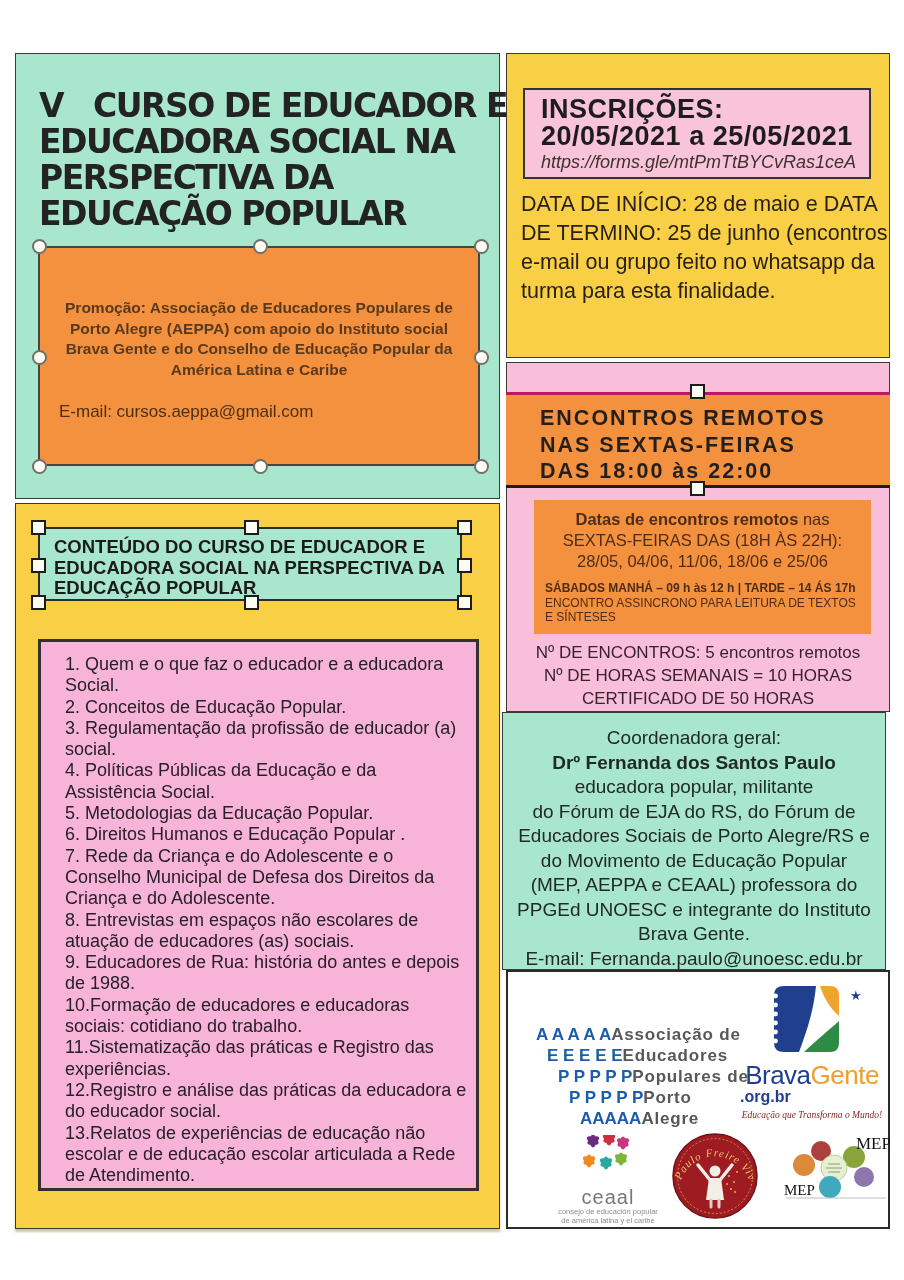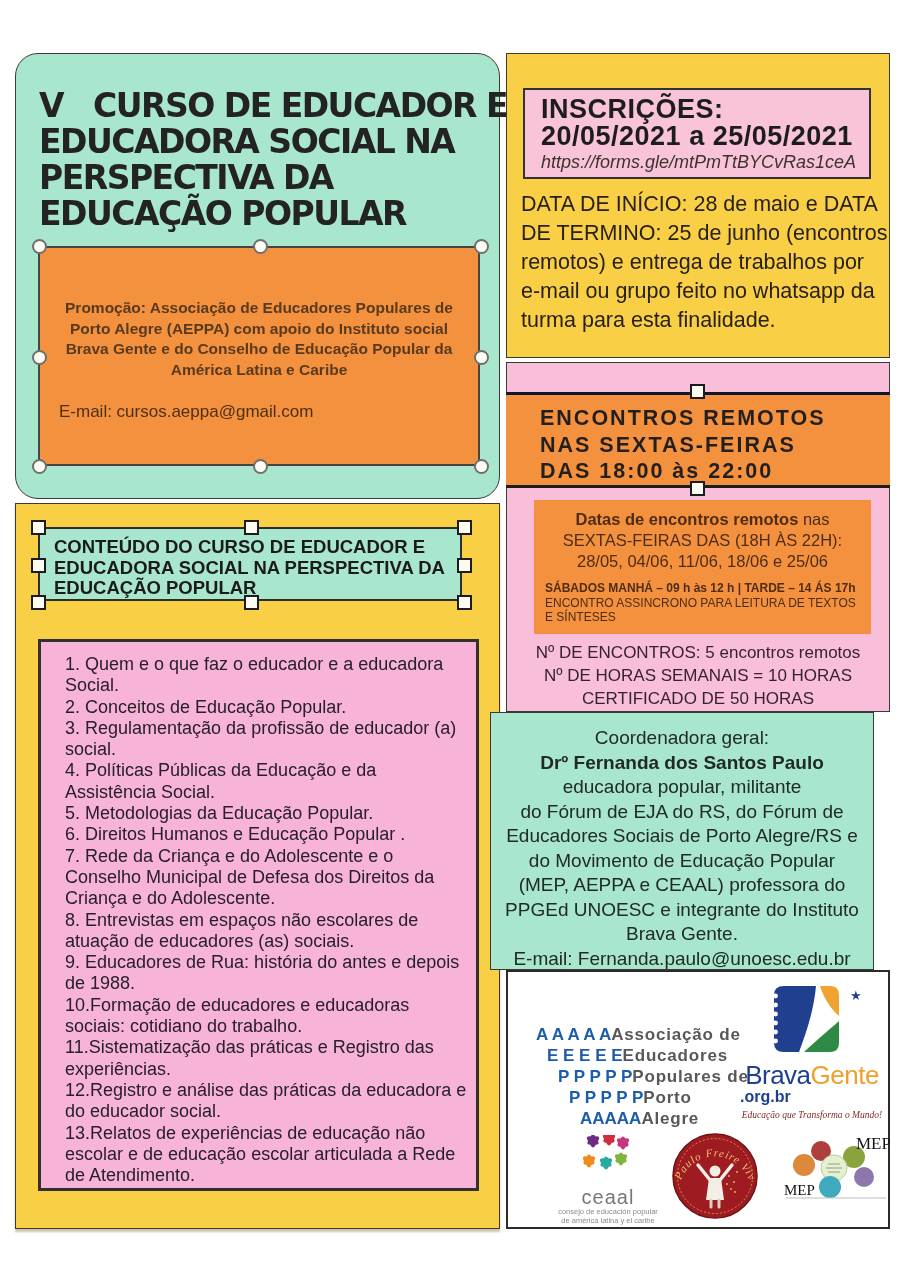--- a/index.html
+++ b/index.html
@@ -4,25 +4,25 @@
 <style>
   html,body{margin:0;padding:0;}
   body{
     width:904px;height:1280px;position:relative;background:#ffffff;
     font-family:"Liberation Sans",sans-serif;overflow:hidden;
     -webkit-font-smoothing:antialiased;
   }
   .abs{position:absolute;box-sizing:border-box;}
   
   .block{position:absolute;box-sizing:border-box;border:1px solid #3c3a34;}
-  #teal1{left:15px;top:53px;width:485px;height:446px;background:#a9e6ce;border-radius:23px;}
+  #teal1{left:15px;top:53px;width:485px;height:446px;background:#a9e6ce;}
   #yellowL{left:15px;top:503px;width:485px;height:726px;background:#f8cf45;box-shadow:0 3px 2px rgba(120,90,10,.35);}
   #yellowR{left:506px;top:53px;width:384px;height:305px;background:#f8cf45;}
   #pinkR{left:506px;top:362px;width:384px;height:350px;background:#f9bed9;}
-  #tealR{left:490px;top:712px;width:384px;height:258px;background:#a9e6ce;}
+  #tealR{left:502px;top:712px;width:384px;height:258px;background:#a9e6ce;}
   #logosR{left:506px;top:970px;width:384px;height:259px;background:#ffffff;border:2px solid #2b2b2b;}
   
   .title{left:23px;top:34px;width:450px;color:#232323;
     font-family:"DejaVu Sans",sans-serif;font-weight:800;font-size:33px;
     line-height:36px;letter-spacing:-1.5px;}
   .title div{white-space:pre;}
   
   .promo-box{left:22px;top:192px;width:442px;height:220px;background:#f4913e;border:2px solid #454545;}
   .promo-text{padding:50px 12px 0 12px;text-align:center;font-weight:bold;
     font-size:15.5px;line-height:20.5px;color:#5a3a1e;}
@@ -44,21 +44,21 @@
   
   .ins-box{left:16px;top:34px;width:348px;height:91px;background:#f9c3da;
     border:2px solid #333333;padding:6px 0 0 16px;}
   .ins-title,.ins-dates{font-weight:bold;font-size:27px;line-height:27px;
     letter-spacing:.5px;color:#1d1d1d;white-space:nowrap;}
   .ins-link{font-style:italic;font-size:18px;margin-top:2px;color:#3a342c;white-space:nowrap;}
   .inicio{left:14px;top:136px;width:366px;font-size:21.5px;line-height:29px;color:#292119;}
   .inicio div{white-space:nowrap;}
   
   .enc-band{left:-1px;right:-1px;top:29px;height:96px;background:#f4913e;
-    border-top:3px solid #0f172a;border-bottom:3px solid #1d1d1d;
+    border-top:3px solid #be185d;border-bottom:3px solid #1d1d1d;
     padding:10px 0 0 34px;position:absolute;box-sizing:border-box;}
   .enc-band div{font-weight:bold;font-size:21.5px;letter-spacing:2px;
     line-height:26.5px;color:#231f1c;white-space:nowrap;}
   
   .datas-box{left:27px;top:137px;width:337px;height:134px;background:#f4913e;
     padding-top:9px;text-align:center;color:#4e2c15;}
   .datas-box .d-line{font-size:16.5px;line-height:21px;white-space:nowrap;}
   .datas-box .d-bold{font-weight:bold;}
   .sabados{margin-top:9px;text-align:left;padding-left:11px;font-size:12px;
     line-height:14.5px;font-weight:bold;white-space:nowrap;}
@@ -155,21 +155,20 @@
 
 <div class="block" id="yellowR">
   <div class="abs ins-box">
     <div class="ins-title">INSCRIÇÕES:</div>
     <div class="ins-dates">20/05/2021 a 25/05/2021</div>
     <div class="ins-link">https://forms.gle/mtPmTtBYCvRas1ceA</div>
   </div>
   <div class="abs inicio">
     <div>DATA DE INÍCIO: 28 de maio e DATA</div>
     <div>DE TERMINO: 25 de junho (encontros</div>
-    <div>remotos) e entrega de trabalhos por</div>
     <div>e-mail ou grupo feito no whatsapp da</div>
     <div>turma para esta finalidade.</div>
   </div>
 </div>
 
 <div class="block" id="pinkR">
   <div class="enc-band">
     <div>ENCONTROS REMOTOS</div>
     <div>NAS SEXTAS-FEIRAS</div>
     <div>DAS 18:00 às 22:00</div>

